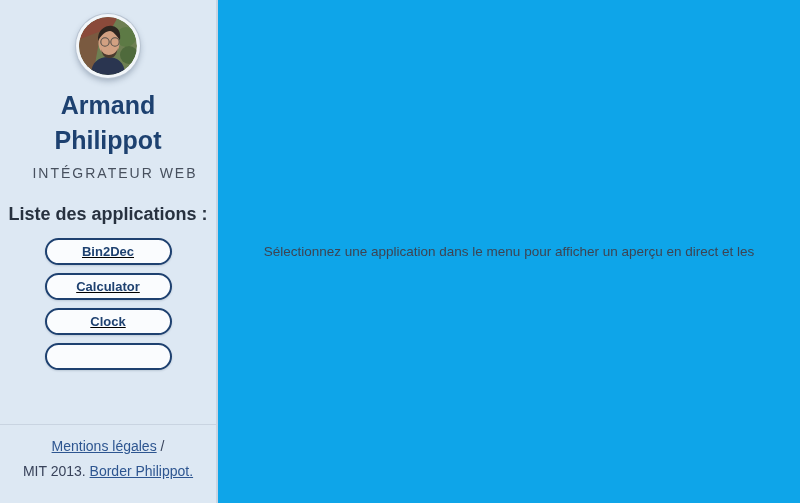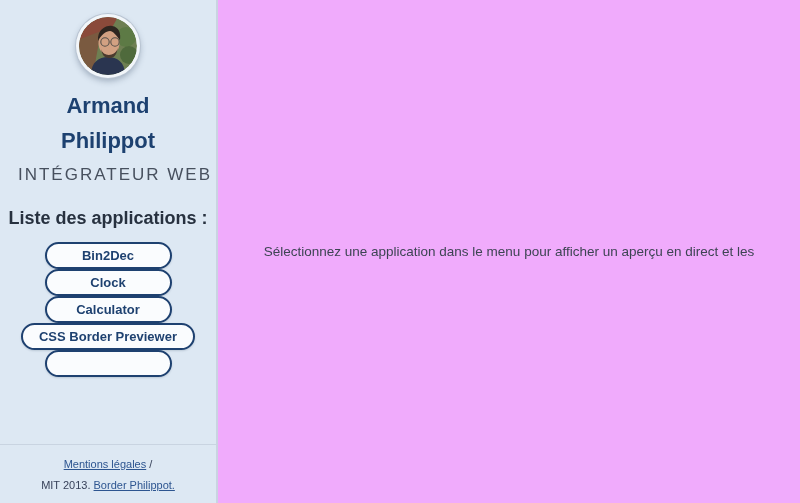--- a/index.html
+++ b/index.html
@@ -36,86 +36,88 @@
     box-shadow: 0 0 0 1px #b9c4d2, 0 3px 6px rgba(40,60,90,.35);
   }
   .avatar-wrap svg {
     display: block;
     width: 58px;
     height: 58px;
     border-radius: 50%;
   }
   .profile-name {
     margin-top: 10px;
-    font-size: 22px;
+    font-size: 25px;
     font-weight: 700;
     line-height: 35px;
     color: #1d4170;
     text-align: center;
   }
   .profile-role {
     margin-top: 7px;
-    font-size: 17px;
+    font-size: 14px;
     letter-spacing: 2px;
     color: #47505e;
     text-align: center;
     margin-left: 14px;
   }
   .apps-heading {
     margin-top: 23px;
     font-size: 18px;
     font-weight: 700;
     color: #27313f;
     text-align: center;
   }
   .apps-list {
     margin-top: 13px;
     height: 213px;
     overflow: hidden;
     display: flex;
     flex-direction: column;
     align-items: center;
+    gap: 8px;
     width: 100%;
+    text-decoration: underline;
   }
   .app-button {
     display: block;
     min-width: 127px;
     height: 27px;
     padding: 0 16px;
     border: 2px solid #1e4170;
     border-radius: 15px;
     background: #fafcfe;
     color: #1e4170;
     font-family: inherit;
     font-size: 13px;
     font-weight: 700;
     cursor: pointer;
     box-shadow: 0 1px 2px rgba(40,60,90,.18);
   }
   .sidebar-footer {
     margin-top: auto;
     width: 100%;
     border-top: 1px solid #c9d4e1;
-    padding: 13px 8px 12px;
+    padding: 13px 8px 24px;
     text-align: center;
-    font-size: 11px;
+    font-size: 14px;
     color: #38425a;
   }
   .footer-line2 { margin-top: 9px; }
   .footer-link {
     color: #2d5590;
     text-decoration: underline;
     cursor: pointer;
   }
 
   
   .main {
     flex: 1;
     height: 100%;
-    background: #f0abfc;
+    background: #0ea5e9;
     display: flex;
     align-items: center;
     justify-content: center;
   }
   .main-message {
     text-align: center;
     font-size: 13.5px;
     line-height: 21px;
     color: #3d4453;
     max-width: 560px;
@@ -157,23 +159,22 @@
       <span>Armand</span><br>
       <span>Philippot</span>
     </h1>
 
     <div class="profile-role">INTÉGRATEUR WEB</div>
 
     <div class="apps-heading">Liste des applications :</div>
 
     <nav class="apps-list">
       <button class="app-button">Bin2Dec</button>
+      <button class="app-button">Calculator</button>
       <button class="app-button">Clock</button>
-      <button class="app-button">Calculator</button>
-      <button class="app-button">CSS Border Previewer</button>
       <button class="app-button"></button>
     </nav>
 
     <footer class="sidebar-footer">
       <div class="footer-line1">
         <a class="footer-link">Mentions légales</a>
         <span>/</span>
       </div>
       <div class="footer-line2">
         <span>MIT 2013.</span>

